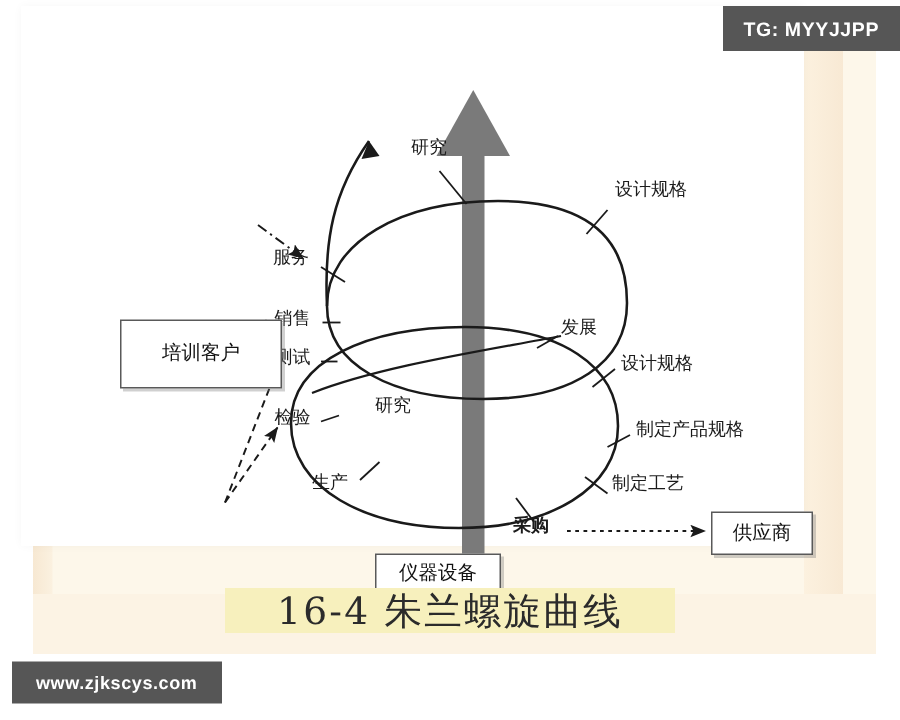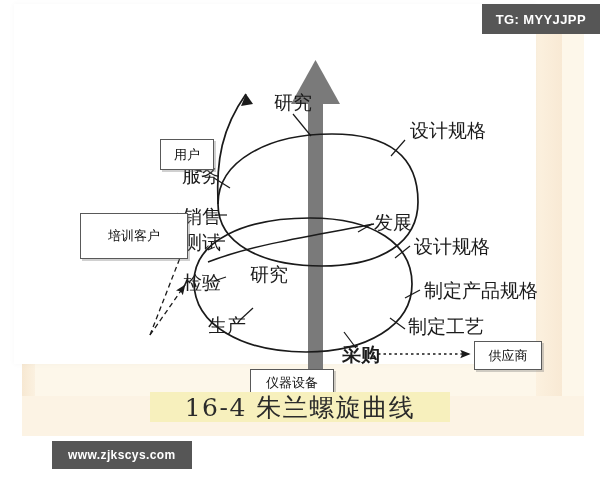--- a/index.html
+++ b/index.html
@@ -46,30 +46,30 @@
     position:absolute;left:150px;top:392px;width:300px;height:30px;
     display:flex;align-items:center;justify-content:center;
     font-family:"DejaVu Serif","Liberation Serif",serif;
     font-size:25px;color:#2b2b2b;letter-spacing:1.5px;white-space:nowrap;
   }
 
   
   .wm{
     position:absolute;background:#565656;color:#ffffff;
     display:flex;align-items:center;justify-content:center;
-    font-weight:bold;letter-spacing:0.4px;margin-left:44px;
+    font-weight:bold;letter-spacing:0.4px;
   }
   .wm-top{right:0;top:4px;height:30px;padding:0 14px;font-size:13px;}
   .wm-bottom{left:8px;top:441px;height:28px;padding:0 16px;font-size:12px;}
 
   
   .lbl{
     position:absolute;
     font-family:"DejaVu Serif","Liberation Serif",serif;
-    font-size:19px;color:#1b1b1b;white-space:nowrap;line-height:1.15;
+    font-size:12px;color:#1b1b1b;white-space:nowrap;line-height:1.15;
   }
   .boxlbl{
     position:absolute;
     border:1.4px solid #595959;background:#ffffff;
     box-shadow:2px 2px 0 rgba(120,120,120,0.35);
     display:flex;flex-direction:column;align-items:center;justify-content:center;
     font-family:"DejaVu Serif","Liberation Serif",serif;
     font-size:13px;color:#111111;line-height:1.2;white-space:nowrap;
   }
 </style>
@@ -147,23 +147,20 @@
     <div class="lbl" style="left:161px;top:200px;">测试</div>
     <div class="lbl" style="left:352px;top:180px;">发展</div>
     <div class="lbl" style="left:392px;top:204px;">设计规格</div>
     <div class="lbl" style="left:161px;top:240px;">检验</div>
     <div class="lbl" style="left:228px;top:232px;">研究</div>
     <div class="lbl" style="left:402px;top:248px;">制定产品规格</div>
     <div class="lbl" style="left:186px;top:283px;">生产</div>
     <div class="lbl" style="left:386px;top:284px;">制定工艺</div>
     <div class="lbl" style="left:320px;top:312px;font-weight:bold;">采购</div>
 
-    <div class="boxlbl" style="left:138px;top:107px;width:52px;height:29px;">
-      <span>用户</span>
-    </div>
 
     <div class="boxlbl" style="left:58px;top:181px;width:106px;height:44px;">
       <span>培训客户</span>
     </div>
 
 
     <div class="boxlbl" style="left:228px;top:337px;width:82px;height:26px;">
       <span>仪器设备</span>
     </div>
 

